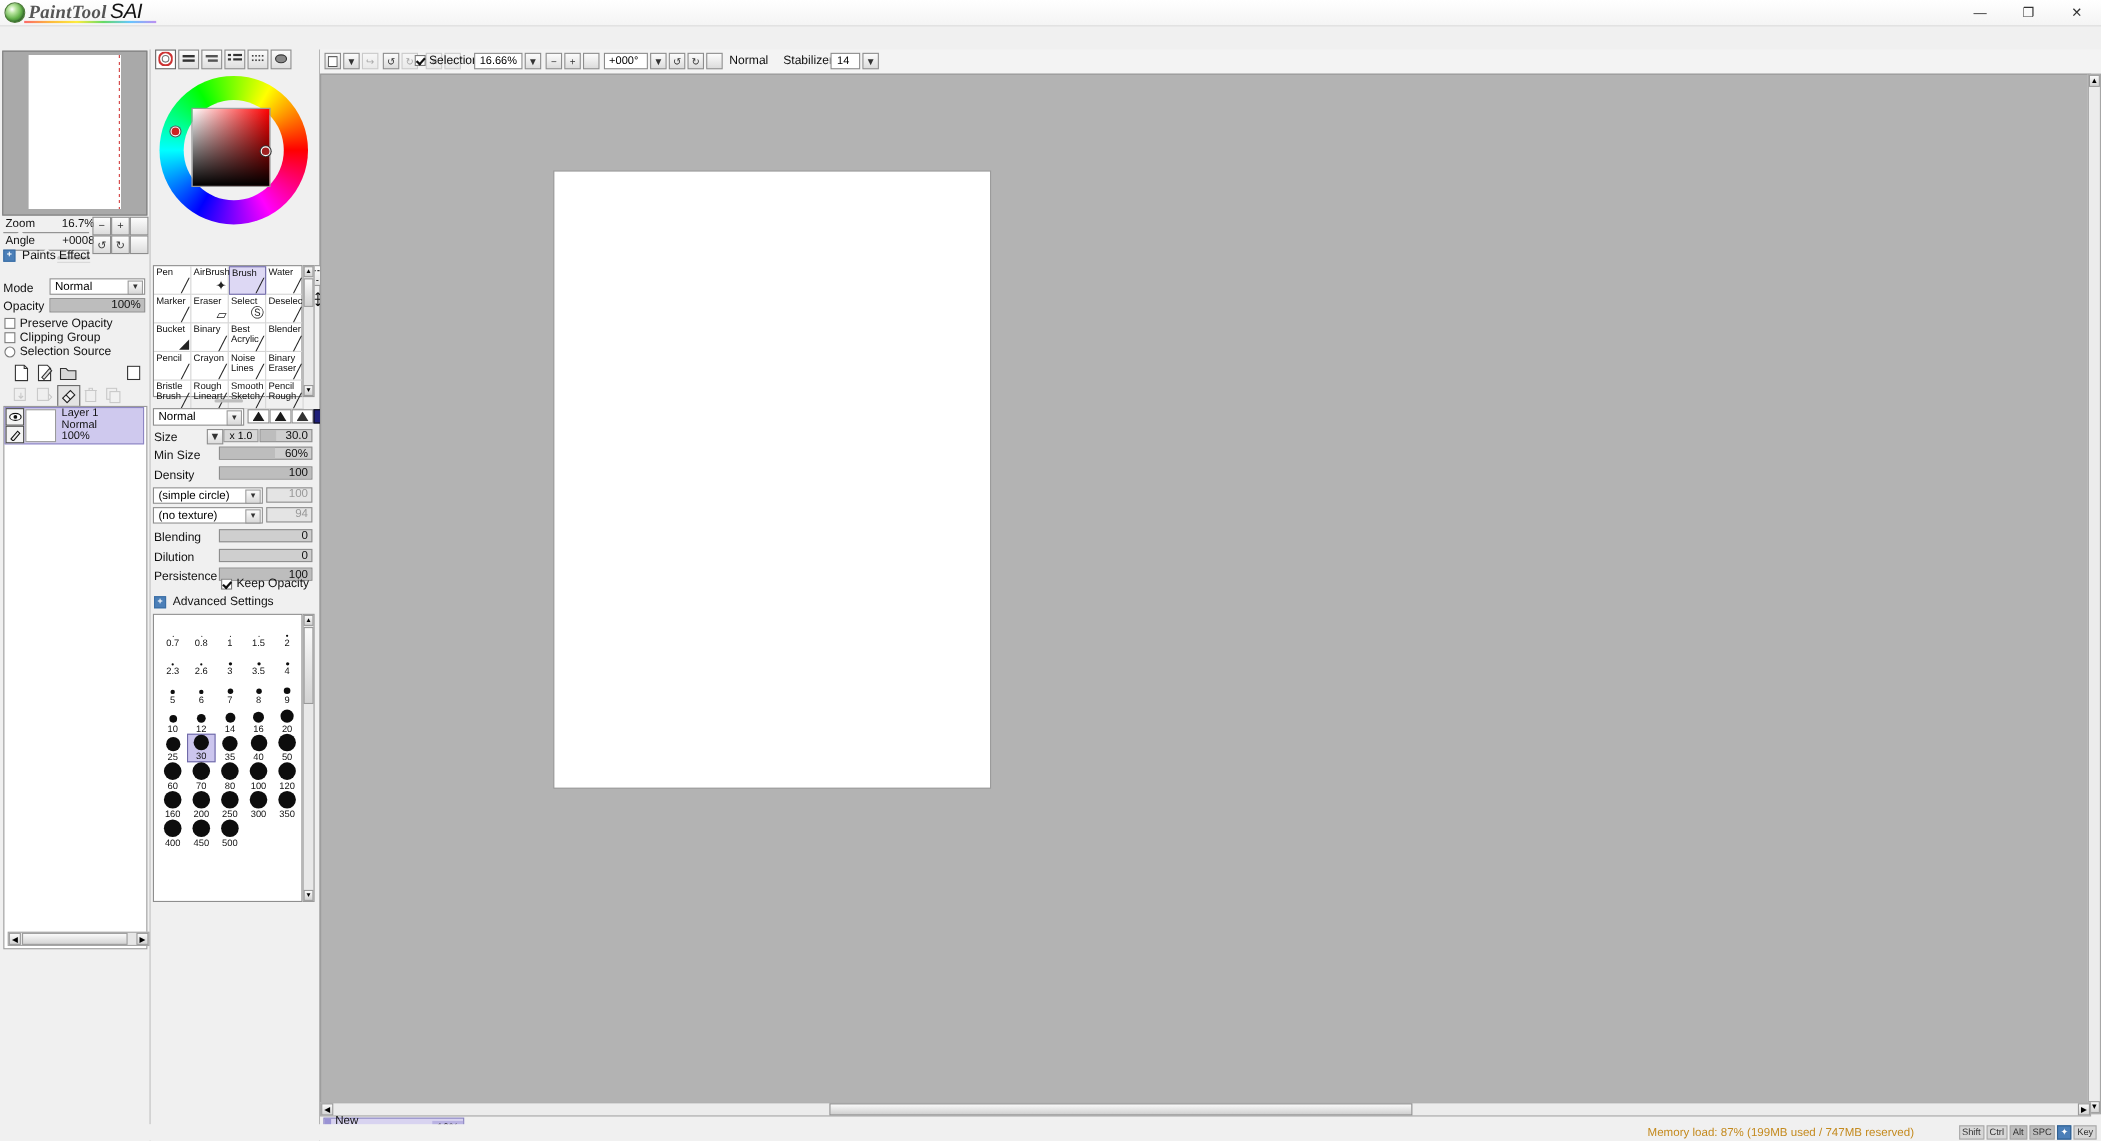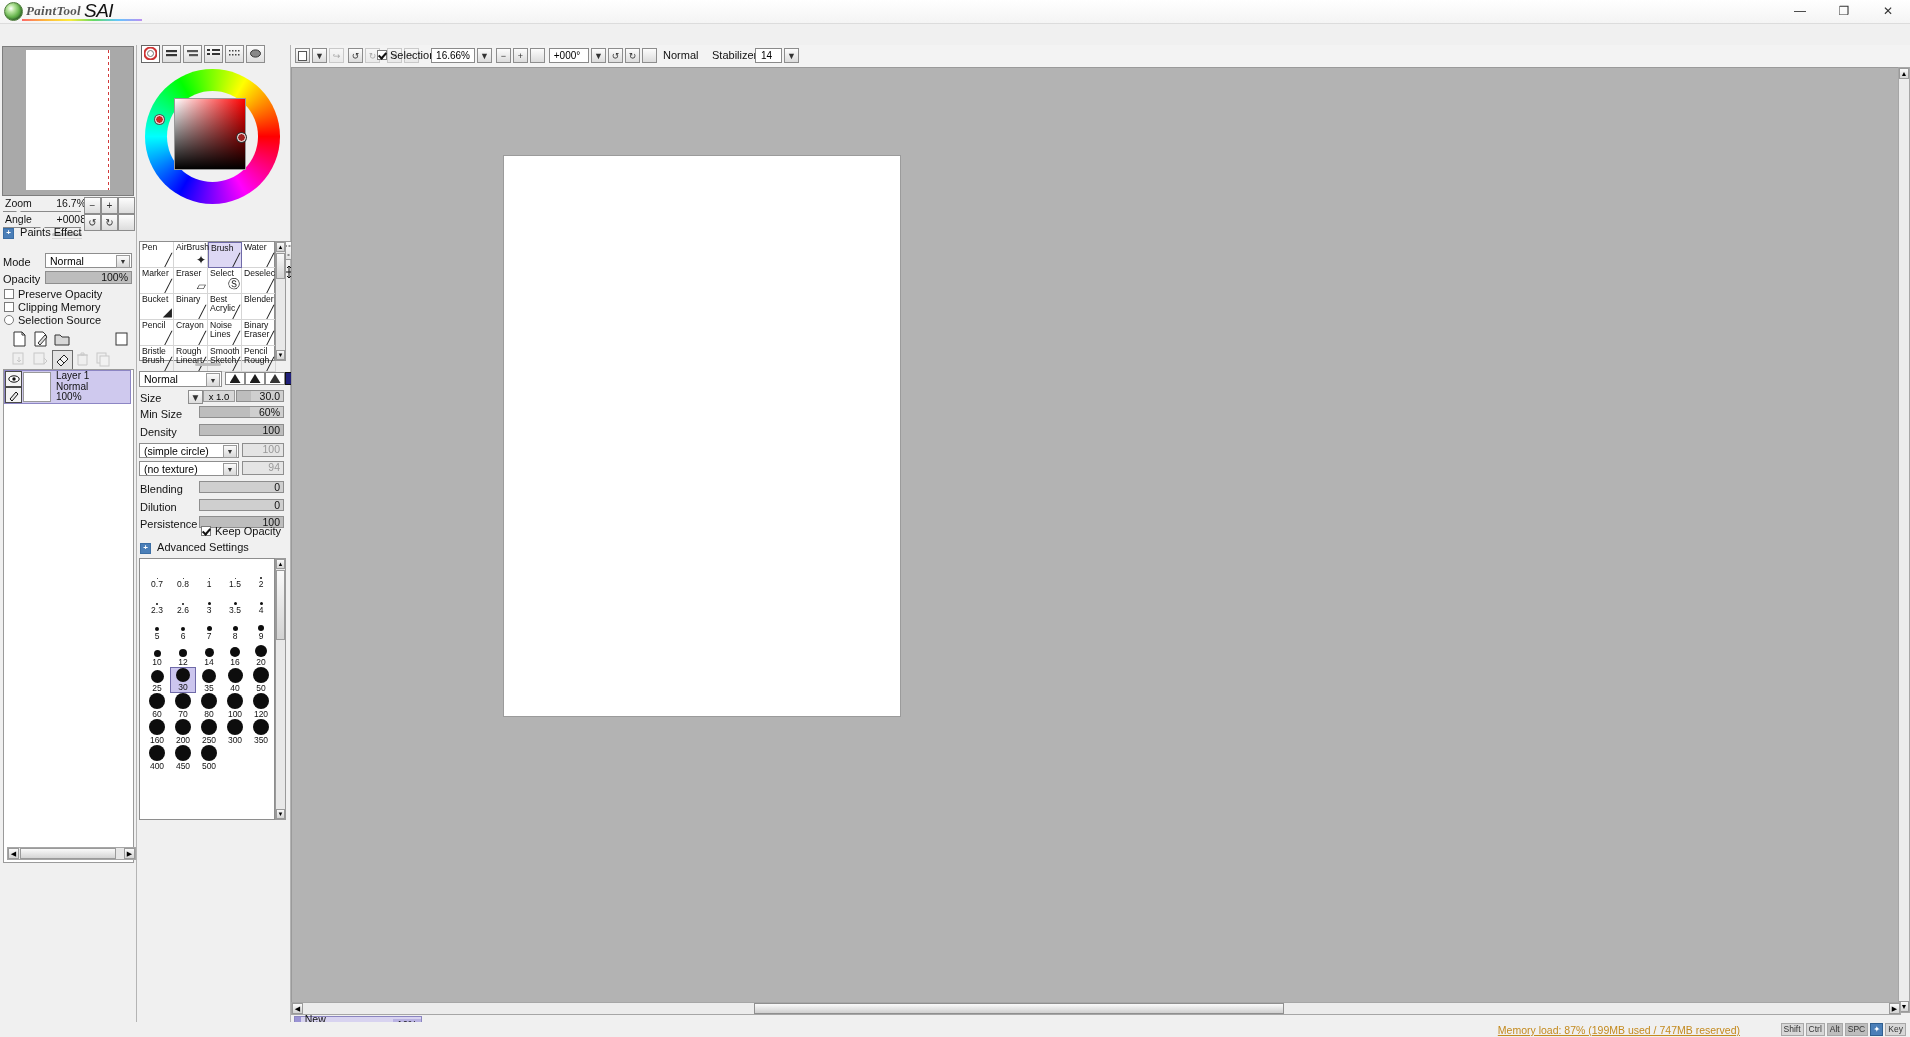--- a/index.html
+++ b/index.html
@@ -5,21 +5,21 @@
   html,body{margin:0;padding:0;background:#fff;}
   body{width:1910px;height:1037px;overflow:hidden;font-family:"Liberation Sans",sans-serif;font-size:11px;color:#000;}
   .app{position:relative;width:1910px;height:1037px;background:#f0f0f0;}
 
   
   .titlebar{position:absolute;left:0;top:0;width:1910px;height:23px;background:linear-gradient(#ffffff,#f4f4f4);border-bottom:1px solid #dcdcdc;}
   .logo-wrap{position:absolute;left:4px;top:0px;height:22px;display:flex;align-items:center;gap:3px;}
   .logo-ball{width:17px;height:17px;border-radius:50%;
     background:radial-gradient(circle at 35% 32%,#fff 0%,#b9e5a0 22%,#63b24a 55%,#2e6f33 100%);
     border:1px solid #4d7a3a;box-shadow:inset -1px -1px 2px rgba(0,0,0,.35);}
-  .logo-pt{font-family:"Liberation Serif",serif;font-style:italic;font-weight:bold;font-size:13px;color:#555;letter-spacing:.3px;}
+  .logo-pt{font-family:"Liberation Serif",serif;font-style:italic;font-weight:bold;font-size:17px;color:#555;letter-spacing:.3px;}
   .logo-sai{font-family:"Liberation Sans",sans-serif;font-weight:normal;font-style:italic;font-size:19px;color:#111;letter-spacing:-.5px;}
   .logo-underline{position:absolute;left:22px;top:19px;width:120px;height:2px;
     background:linear-gradient(90deg,#ff3b3b,#ffa500,#ffe800,#35d135,#35b6ff,#a96ef0);opacity:.75;}
   .win-btns{position:absolute;right:0;top:0;height:22px;display:flex;}
   .win-btn{width:44px;height:22px;display:flex;align-items:center;justify-content:center;font-size:12px;color:#333;}
 
   
   .menubar{position:absolute;left:0;top:23px;width:1910px;height:22px;background:#f6f6f6;border-bottom:1px solid #d6d6d6;display:flex;align-items:center;}
   .menu-item{padding:3px 11px;font-size:11.5px;color:#111;white-space:nowrap;}
   .mb-right{position:absolute;right:2px;top:2px;display:flex;gap:1px;}
@@ -139,21 +139,21 @@
   .hscroll2 .thumb{position:absolute;top:0;height:11px;background:linear-gradient(#fafafa,#cfcfcf);border:1px solid #8f8f8f;box-sizing:border-box;}
   .hscroll2 .ar{position:absolute;top:0;width:11px;height:11px;background:linear-gradient(#fafafa,#d4d4d4);border:1px solid #9a9a9a;box-sizing:border-box;font-size:7px;display:flex;align-items:center;justify-content:center;}
 
   
   .doctab{position:absolute;left:3px;bottom:0px;height:18px;background:#d8d3f0;border:1px solid #8b85c0;
           box-sizing:border-box;display:flex;align-items:center;font-size:10.5px;color:#111;}
   .doctab .bar{width:6px;height:16px;background:#9a93d4;margin-right:4px;}
   .doctab .pct{margin-left:16px;background:#b9b2e2;padding:1px 4px;font-size:10px;}
 
   .statusbar{position:absolute;left:0;bottom:0;width:1910px;height:15px;background:#f0f0f0;}
-  .mem{position:absolute;right:170px;bottom:1px;font-size:10.5px;color:#c48a1e;white-space:nowrap;text-decoration:underline;}
+  .mem{position:absolute;right:170px;bottom:1px;font-size:10.5px;color:#c48a1e;white-space:nowrap;}
   .keys{position:absolute;right:4px;bottom:1px;display:flex;gap:2px;align-items:center;}
   .key{background:#d7d7d7;border:1px solid #a8a8a8;font-size:8.5px;padding:0 2px;color:#333;height:11px;line-height:11px;}
   .key.blue{background:#4b7fb8;border-color:#2f5f90;color:#fff;}
   .key.grey{background:#bdbdbd;}
 </style>
 </head>
 <body>
 
 <div class="app">
 
@@ -216,21 +216,21 @@
 
     <div class="row-lbl" style="left:3px;top:228px;">Opacity</div>
     <div class="slider" style="left:45px;top:226px;width:87px;">
       <div class="fill" style="width:100%"></div>
       <span class="txt">100%</span>
     </div>
 
     <div class="cb" style="left:4px;top:244px;"></div>
     <div class="row-lbl" style="left:18px;top:243px;">Preserve Opacity</div>
     <div class="cb" style="left:4px;top:257px;"></div>
-    <div class="row-lbl" style="left:18px;top:256px;">Clipping Memory</div>
+    <div class="row-lbl" style="left:18px;top:256px;">Clipping Group</div>
     <div class="rb" style="left:4px;top:270px;"></div>
     <div class="row-lbl" style="left:18px;top:269px;">Selection Source</div>
 
     <div class="lbar" style="top:285px;">
       <div class="licon" style="left:6px;">
         <svg width="15" height="16" viewBox="0 0 15 16">
             <path d="M2 1h8l3 3v11H2z" fill="#fff" stroke="#333"></path>
             <path d="M10 1v3h3" fill="none" stroke="#333"></path>
           </svg>
       </div>

